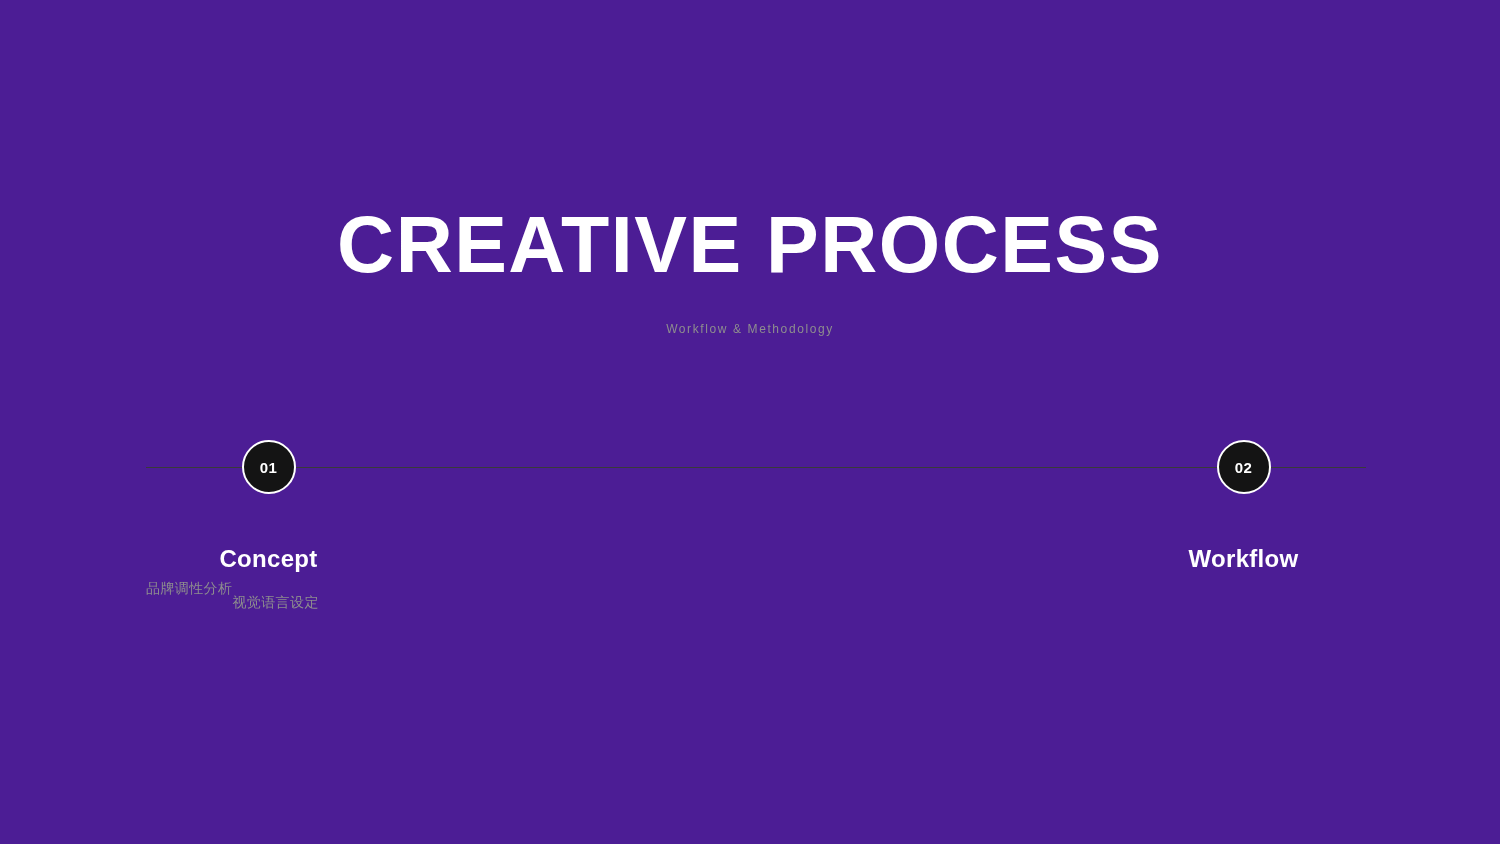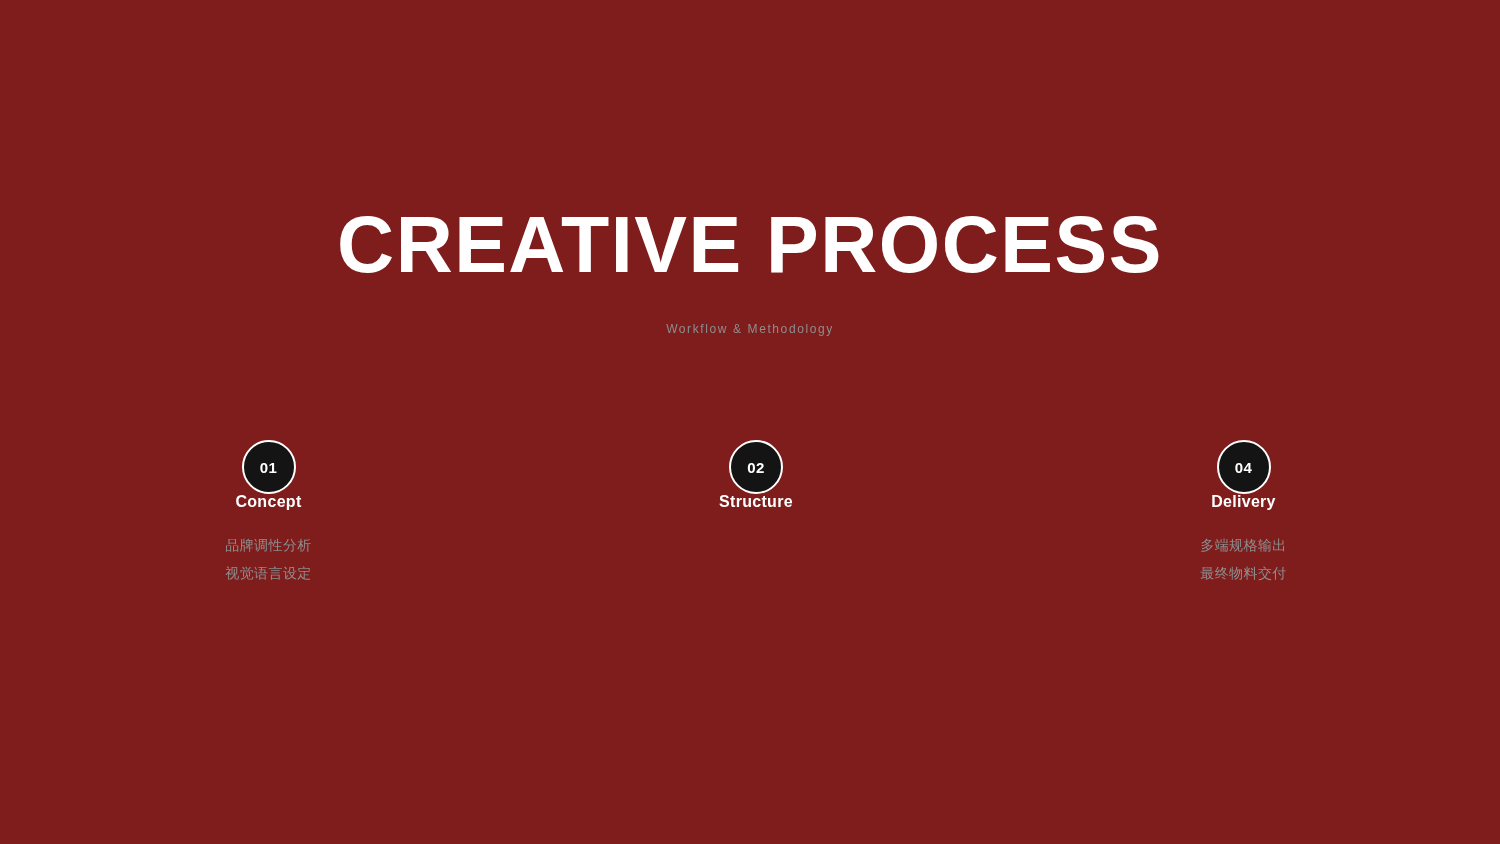--- a/index.html
+++ b/index.html
@@ -14,21 +14,21 @@
     font-family: "Liberation Sans", "DejaVu Sans", sans-serif;
     overflow: hidden;
     position: relative;
   }
 
   .slide {
     position: absolute;
     inset: 0;
     width: 1500px;
     height: 844px;
-    background: #7f1d1d;
+    background: #4c1d95;
   }
 
   
   .header {
     position: absolute;
     top: 205px;
     left: 0;
     width: 1500px;
     text-align: center;
   }
@@ -99,33 +99,33 @@
     box-sizing: border-box;
   }
   .step-number {
     font-size: 15px;
     font-weight: 700;
     color: #ffffff;
     letter-spacing: 0.5px;
     line-height: 1;
   }
   .step-title {
-    font-size: 16px;
+    margin-top: 53px;
+    font-size: 24px;
     font-weight: 700;
     color: #ffffff;
     letter-spacing: 0.3px;
     line-height: 1;
     text-align: center;
   }
   .step-subitems {
-    margin-top: 28px;
+    margin-top: 10px;
     width: 100%;
     display: flex;
-    flex-direction: column;
-    align-items: center;
+    flex-direction: row;
   }
   .step-subitem {
     font-size: 14px;
     font-weight: 400;
     color: #8e8e8e;
     line-height: 1;
     letter-spacing: 0.4px;
   }
   .step-subitem.align-left {
     text-align: left;
@@ -159,31 +159,21 @@
         <div class="step-subitems">
           <div class="step-subitem align-left">品牌调性分析</div>
           <div class="step-subitem align-right">视觉语言设定</div>
         </div>
       </div>
 
       <div class="step">
         <div class="step-marker">
           <span class="step-number">02</span>
         </div>
-        <div class="step-title">Structure</div>
+        <div class="step-title">Workflow</div>
       </div>
 
 
-      <div class="step">
-        <div class="step-marker">
-          <span class="step-number">04</span>
-        </div>
-        <div class="step-title">Delivery</div>
-        <div class="step-subitems">
-          <div class="step-subitem align-left">多端规格输出</div>
-          <div class="step-subitem align-right">最终物料交付</div>
-        </div>
-      </div>
 
     </div>
   </div>
 
 </div>
 
 </body></html>

